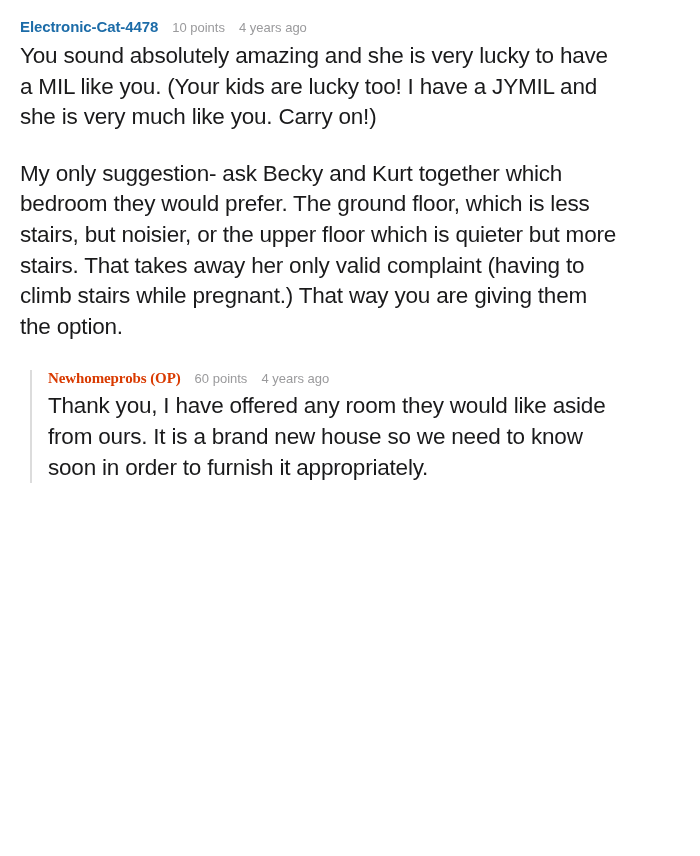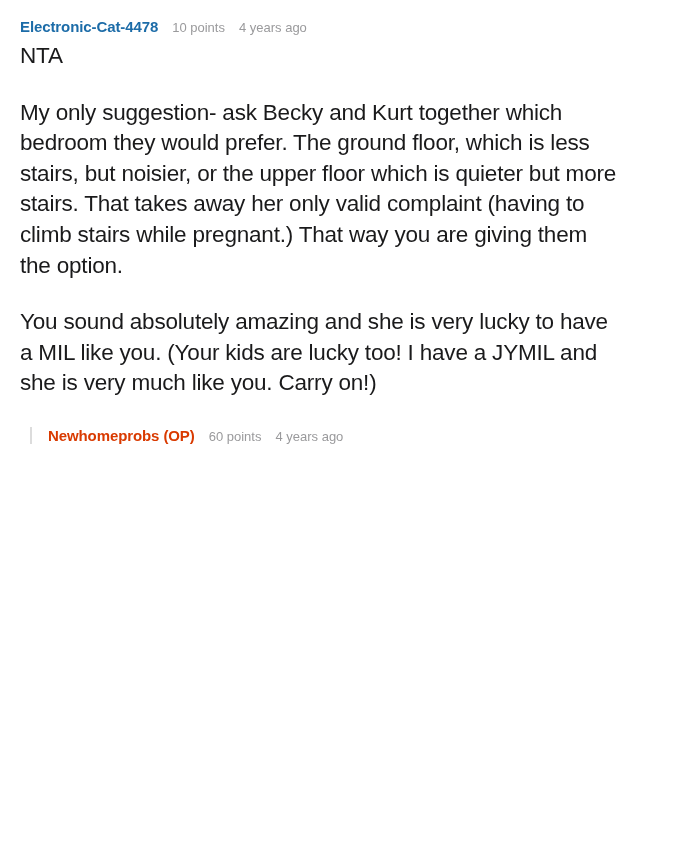--- a/index.html
+++ b/index.html
@@ -27,20 +27,21 @@
     white-space: nowrap;
   }
   .author {
     font-size: 15px;
     font-weight: bold;
     color: #1c6ca8;
     letter-spacing: -0.1px;
   }
   .author.op {
     color: #d93a00;
+    font-family: Liberation Serif, serif;
   }
   .meta {
     font-size: 13px;
     color: #9a9a9c;
     font-weight: normal;
   }
   .body-text {
     font-size: 22.5px;
     line-height: 1.36;
     color: #1a1a1b;
@@ -74,27 +75,29 @@
 
 <div class="comment-thread">
 
   <div class="top-comment">
     <div class="comment-header">
       <span class="author">Electronic-Cat-4478</span>
       <span class="meta">10 points</span>
       <span class="meta">4 years ago</span>
     </div>
     <div class="body-text">
-      <p>NTA</p>
+      <p>You sound absolutely amazing and she is very lucky to have a MIL like you. (Your kids are lucky too! I have a JYMIL and she is very much like you. Carry on!)</p>
       <p>My only suggestion- ask Becky and Kurt together which bedroom they would prefer. The ground floor, which is less stairs, but noisier, or the upper floor which is quieter but more stairs. That takes away her only valid complaint (having to climb stairs while pregnant.) That way you are giving them the option.</p>
-      <p>You sound absolutely amazing and she is very lucky to have a MIL like you. (Your kids are lucky too! I have a JYMIL and she is very much like you. Carry on!)</p>
     </div>
 
     <div class="reply">
       <div class="comment-header">
         <span class="author op">Newhomeprobs (OP)</span>
         <span class="meta">60 points</span>
         <span class="meta">4 years ago</span>
       </div>
+      <div class="body-text">
+        <p>Thank you, I have offered any room they would like aside from ours. It is a brand new house so we need to know soon in order to furnish it appropriately.</p>
+      </div>
     </div>
   </div>
 
 </div>
 
 </body></html>

